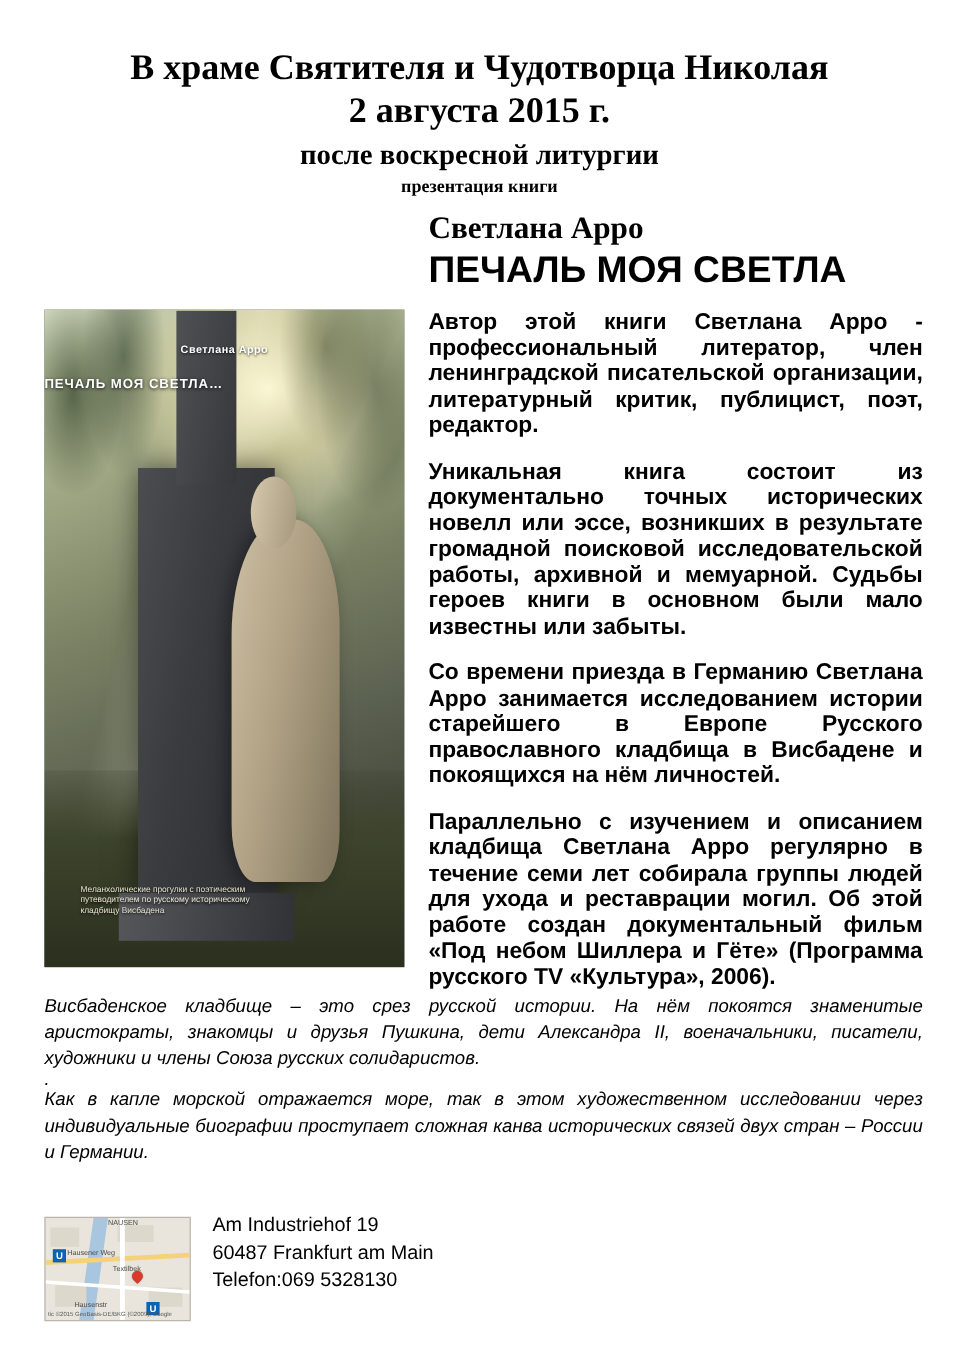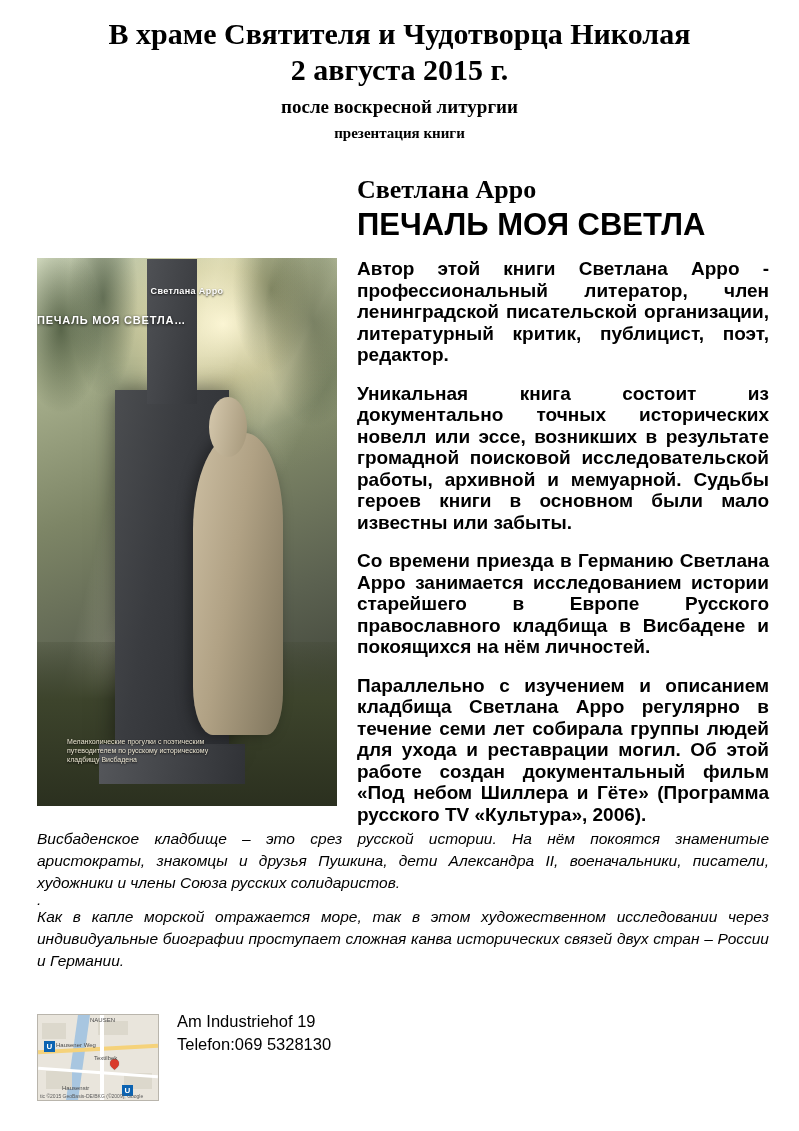--- a/index.html
+++ b/index.html
@@ -19,39 +19,39 @@
     width: 799px;
     height: 1131px;
     position: relative;
     box-sizing: border-box;
     padding: 0;
   }
 
   
   .header {
     text-align: center;
-    padding-top: 16px;
+    padding-top: 39px;
   }
   .header .line1 {
     font-family: "Liberation Serif", serif;
     font-weight: bold;
     font-size: 30px;
     line-height: 36px;
     letter-spacing: 0px;
   }
   .header .line2 {
     font-family: "Liberation Serif", serif;
     font-weight: bold;
     font-size: 30px;
     line-height: 36px;
   }
   .header .line3 {
     font-family: "Liberation Serif", serif;
     font-weight: bold;
-    font-size: 19px;
+    font-size: 24px;
     line-height: 26px;
     margin-top: 6px;
     text-align: center;
   }
   .header .line4 {
     font-family: "Liberation Serif", serif;
     font-weight: bold;
     font-size: 15px;
     line-height: 26px;
   }
@@ -394,17 +394,18 @@
       <div class="map-ubahn" style="left:84px; top:70px;">U</div>
       <div class="map-pin"></div>
       <div class="map-label" style="left:52px; top:2px;">NAUSEN</div>
       <div class="map-label" style="left:18px; top:27px;">Hausener Weg</div>
       <div class="map-label" style="left:56px; top:40px;">Textilbek</div>
       <div class="map-label" style="left:24px; top:70px;">Hausenstr</div>
       <div class="map-credit">tic ©2015 GeoBasis-DE/BKG (©2009), Google</div>
     </div>
     <div class="address">
       <div>Am Industriehof 19</div>
+      <div>60487 Frankfurt am Main</div>
       <div>Telefon:069 5328130</div>
     </div>
   </div>
 
 </div>
 
 </body></html>

